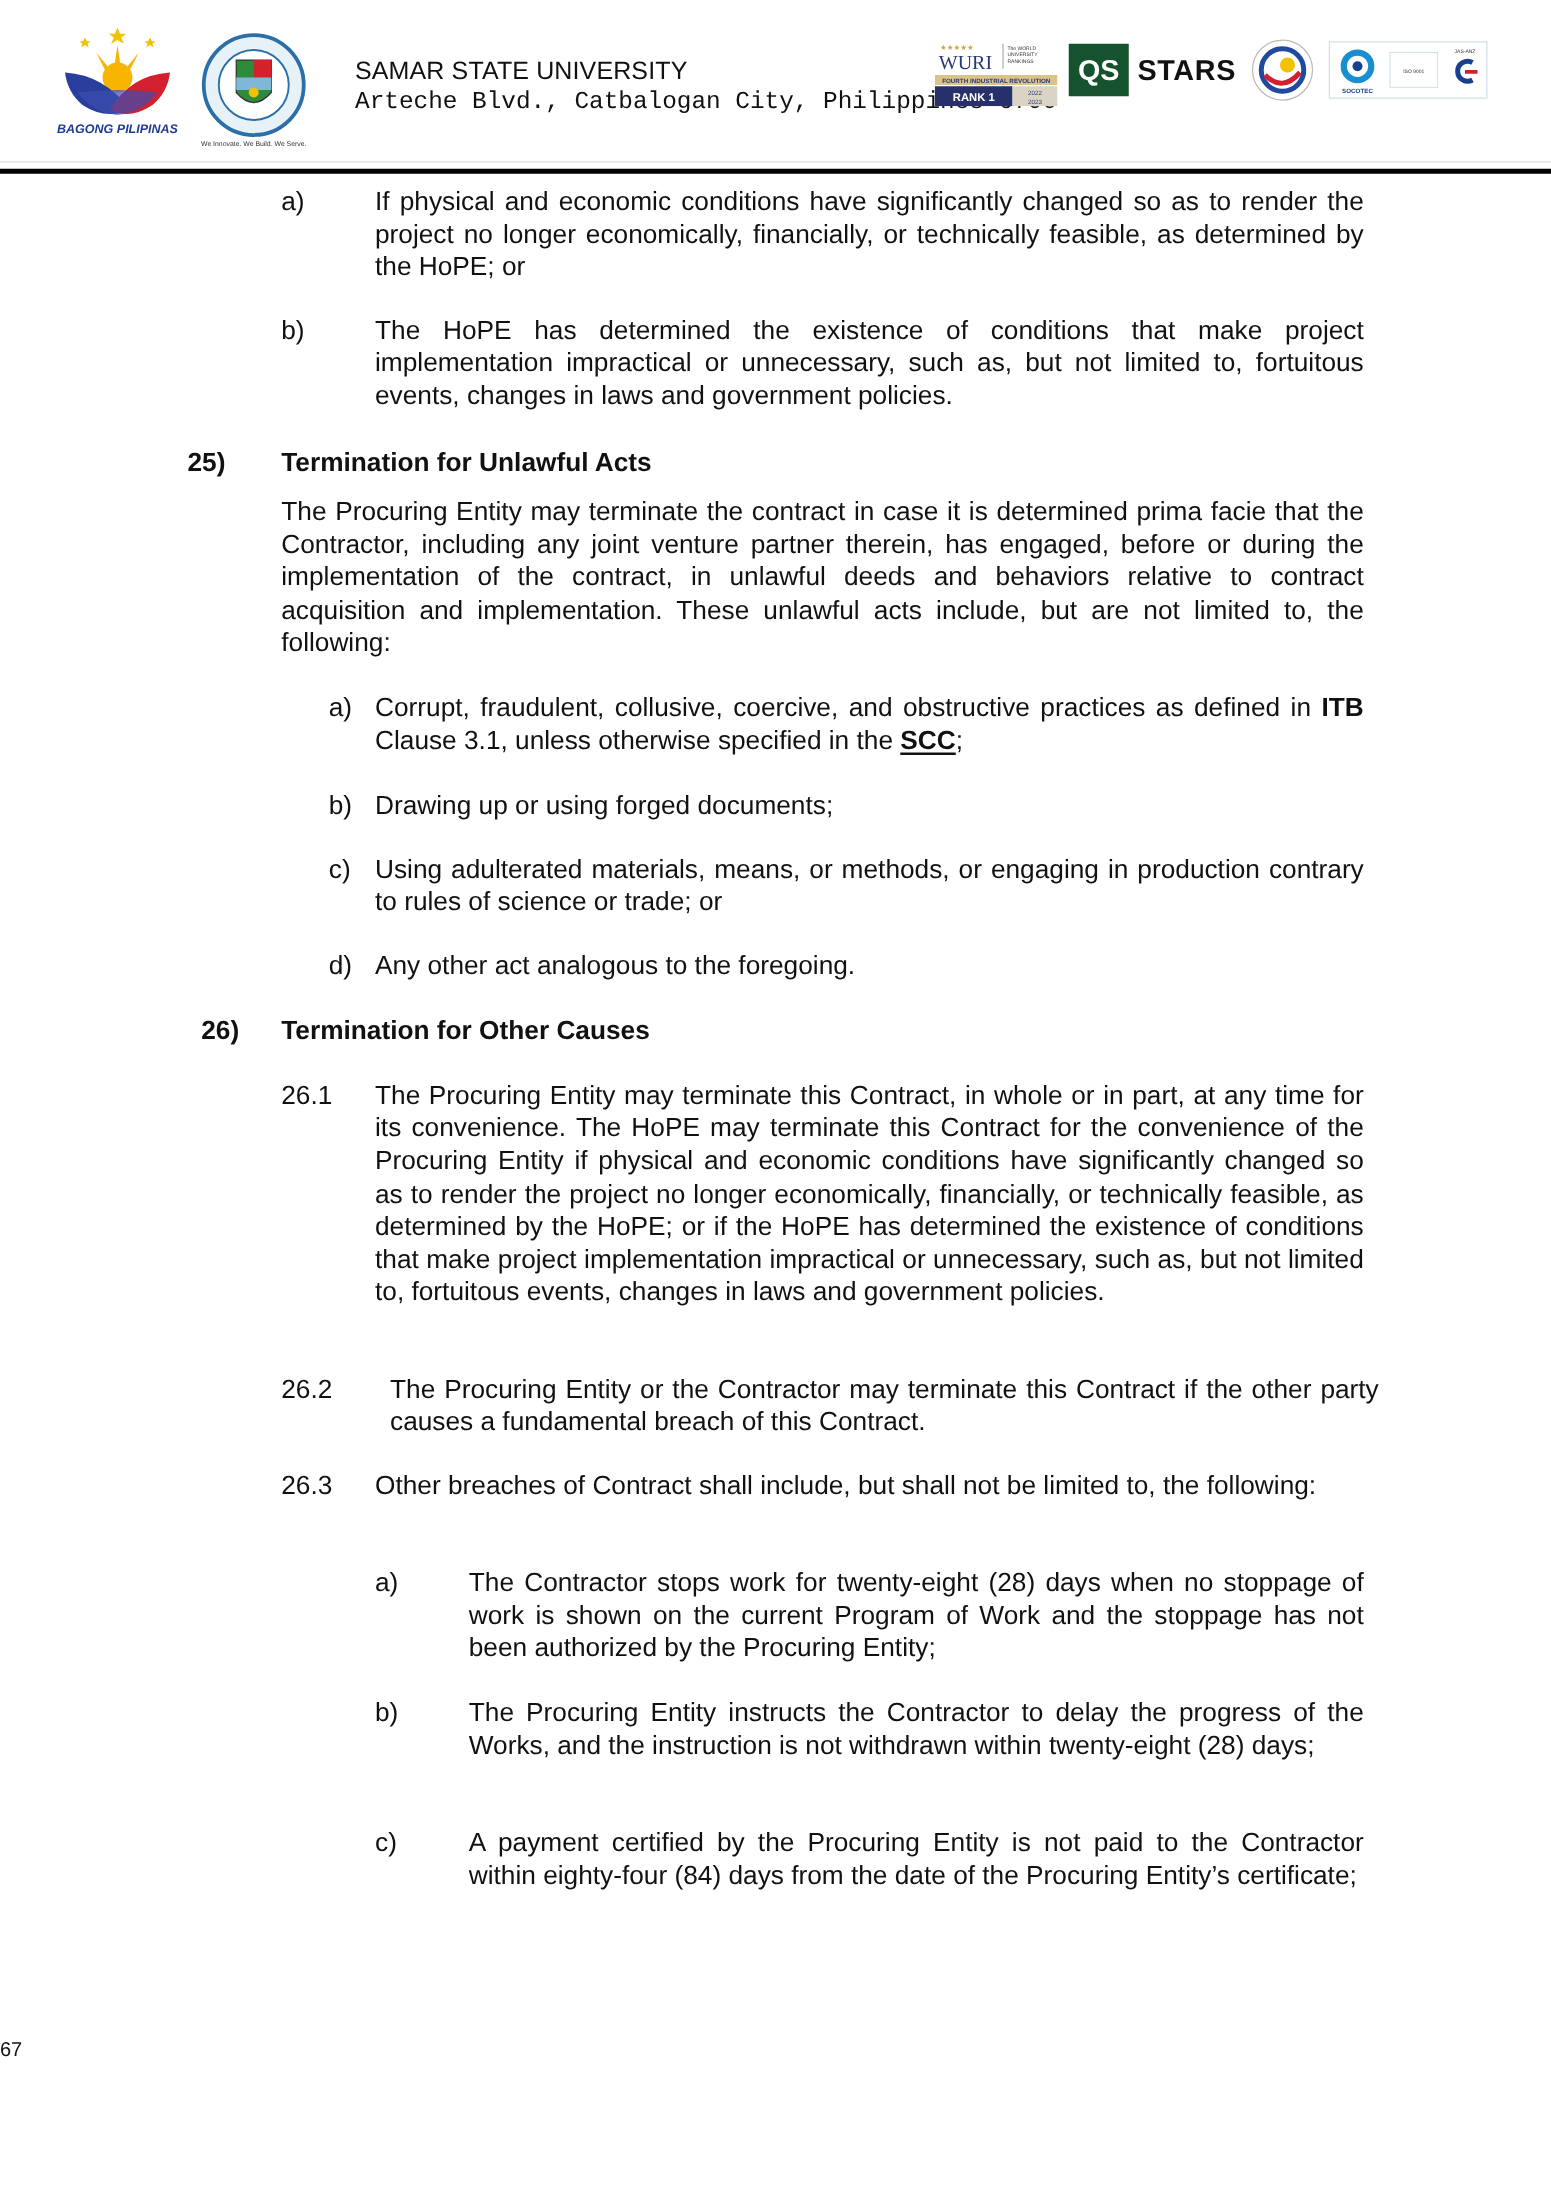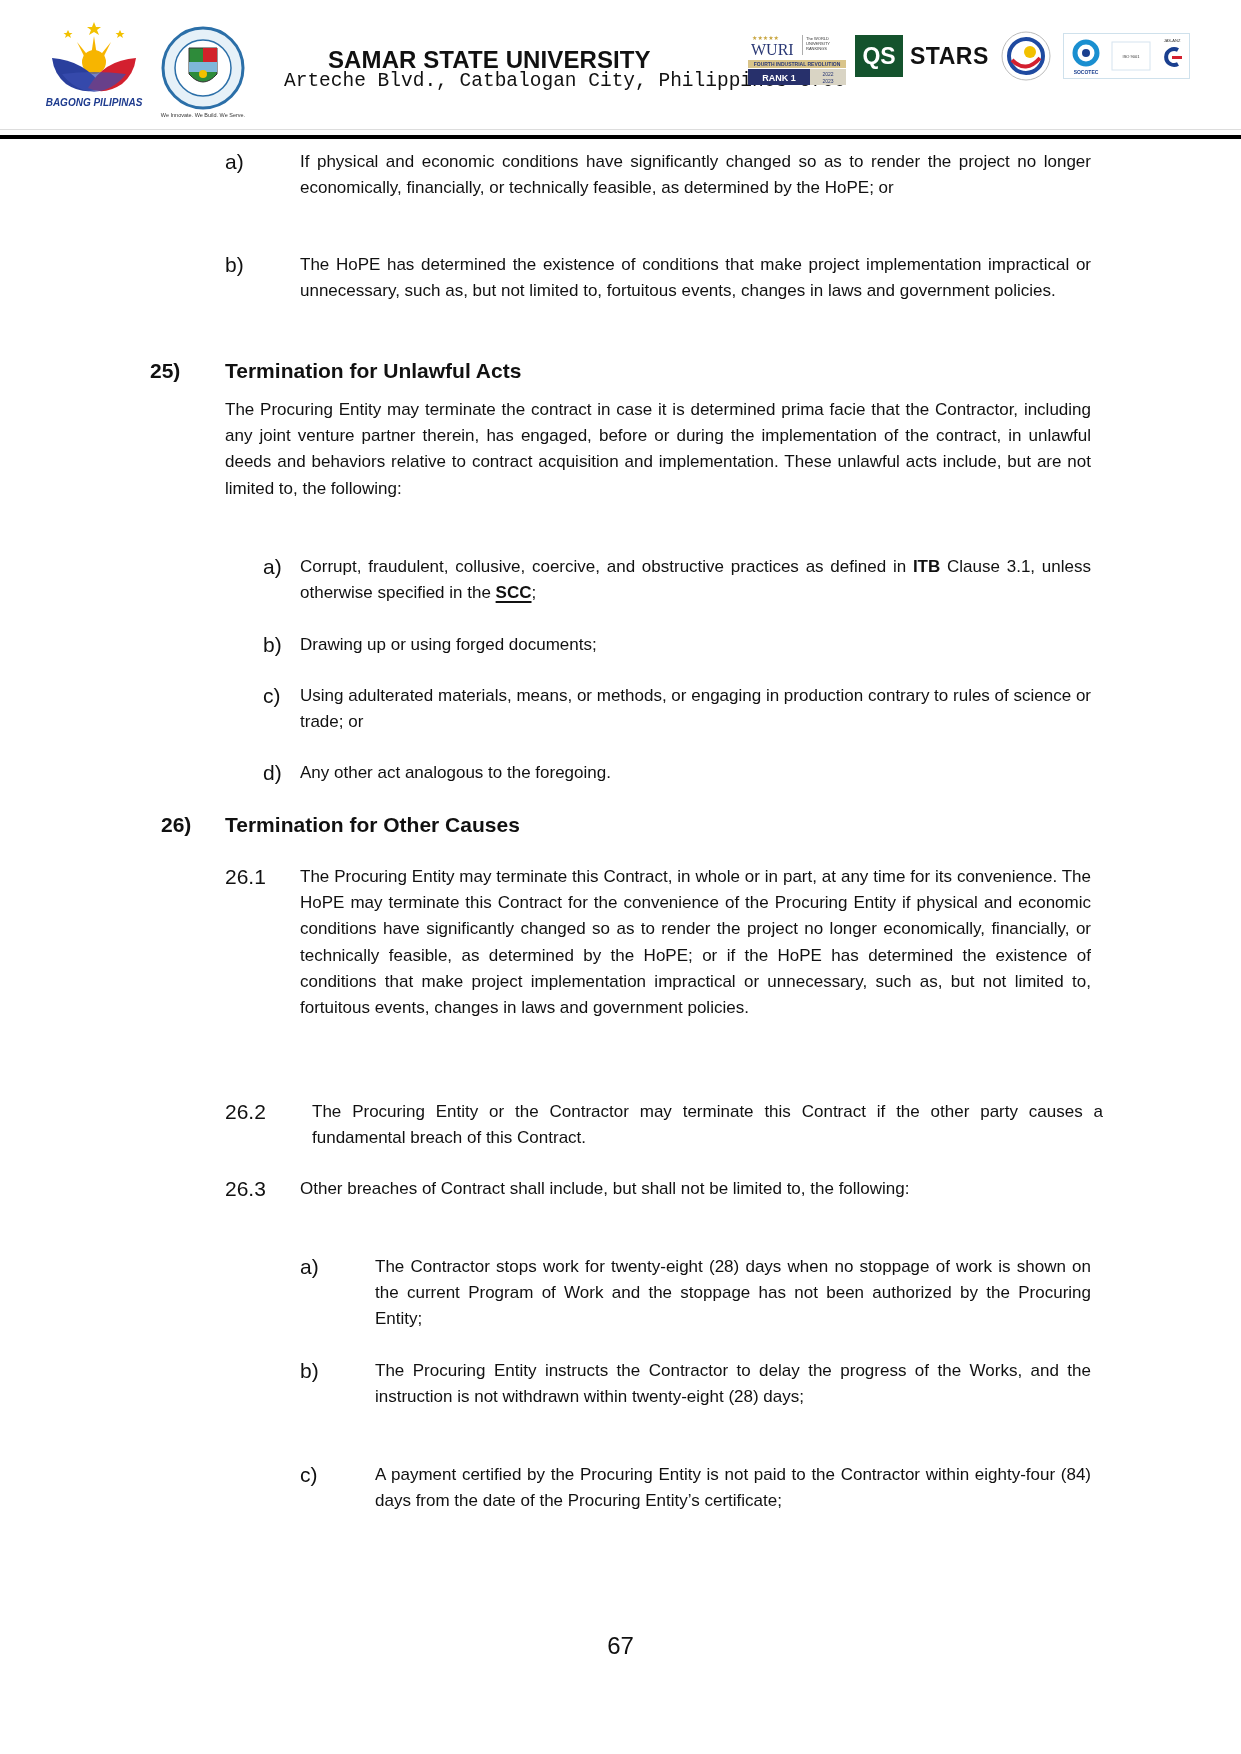--- a/index.html
+++ b/index.html
@@ -1,28 +1,28 @@
 <!DOCTYPE html>
 <html><head>
 <meta charset="utf-8">
 <style>
   html, body { margin:0; padding:0; background:#ffffff; }
   body { width:1241px; height:1754px; position:relative; overflow:hidden; font-family:"Liberation Sans", sans-serif; color:#111; }
   .abs { position:absolute; }
   
-  .hdr-title { left:284px; top:46px; font-size:24px; font-weight:bold; letter-spacing:0.1px;margin-left:44px; }
+  .hdr-title { left:284px; top:46px; font-size:20px; font-weight:normal; letter-spacing:0.1px; }
   .hdr-addr { left:284px; top:70px; font-size:19.5px;font-family:Liberation Mono, monospace; }
   .rule { left:0; top:135px; width:1241px; height:4px; background:#000; }
   .rule-shadow { left:0; top:129px; width:1241px; height:1px; background:#ddd; }
 
-  .txt { font-size:17px; line-height:26.2px; text-align:justify; }
+  .txt { font-size:21px; line-height:26.2px; text-align:justify; }
   .lbl { font-size:21px; line-height:26.2px; }
   .bold { font-weight:bold; }
   .u { text-decoration:underline; text-underline-offset:3px; text-decoration-thickness:2px; }
-  .pnum { left:0; width:1241px; text-align:center; top:1632px; font-size:24px; }
+  .pnum { left:0; width:1241px; text-align:left; top:1632px; font-size:16px; }
 
   
   .logo-bp { left:44px; top:18px; width:100px; height:90px; }
   .logo-ssu { left:156px; top:26px; width:94px; height:94px; }
   .logo-wuri { left:748px; top:31px; width:98px; height:54px; }
   .logo-qs { left:855px; top:35px; width:48px; height:42px; background:#14532d; color:#fff; font-weight:bold; font-size:23px; display:flex; align-items:center; justify-content:center; }
   .stars-t { left:910px; top:43px; font-size:23px; font-weight:bold; color:#111; letter-spacing:0.5px;text-align:right; }
   .logo-pqa { left:1000px; top:30px; width:52px; height:52px; }
   .logo-iso { left:1063px; top:33px; width:125px; height:44px; border:1px solid #cfe1ec; background:#fff; }
 </style>

